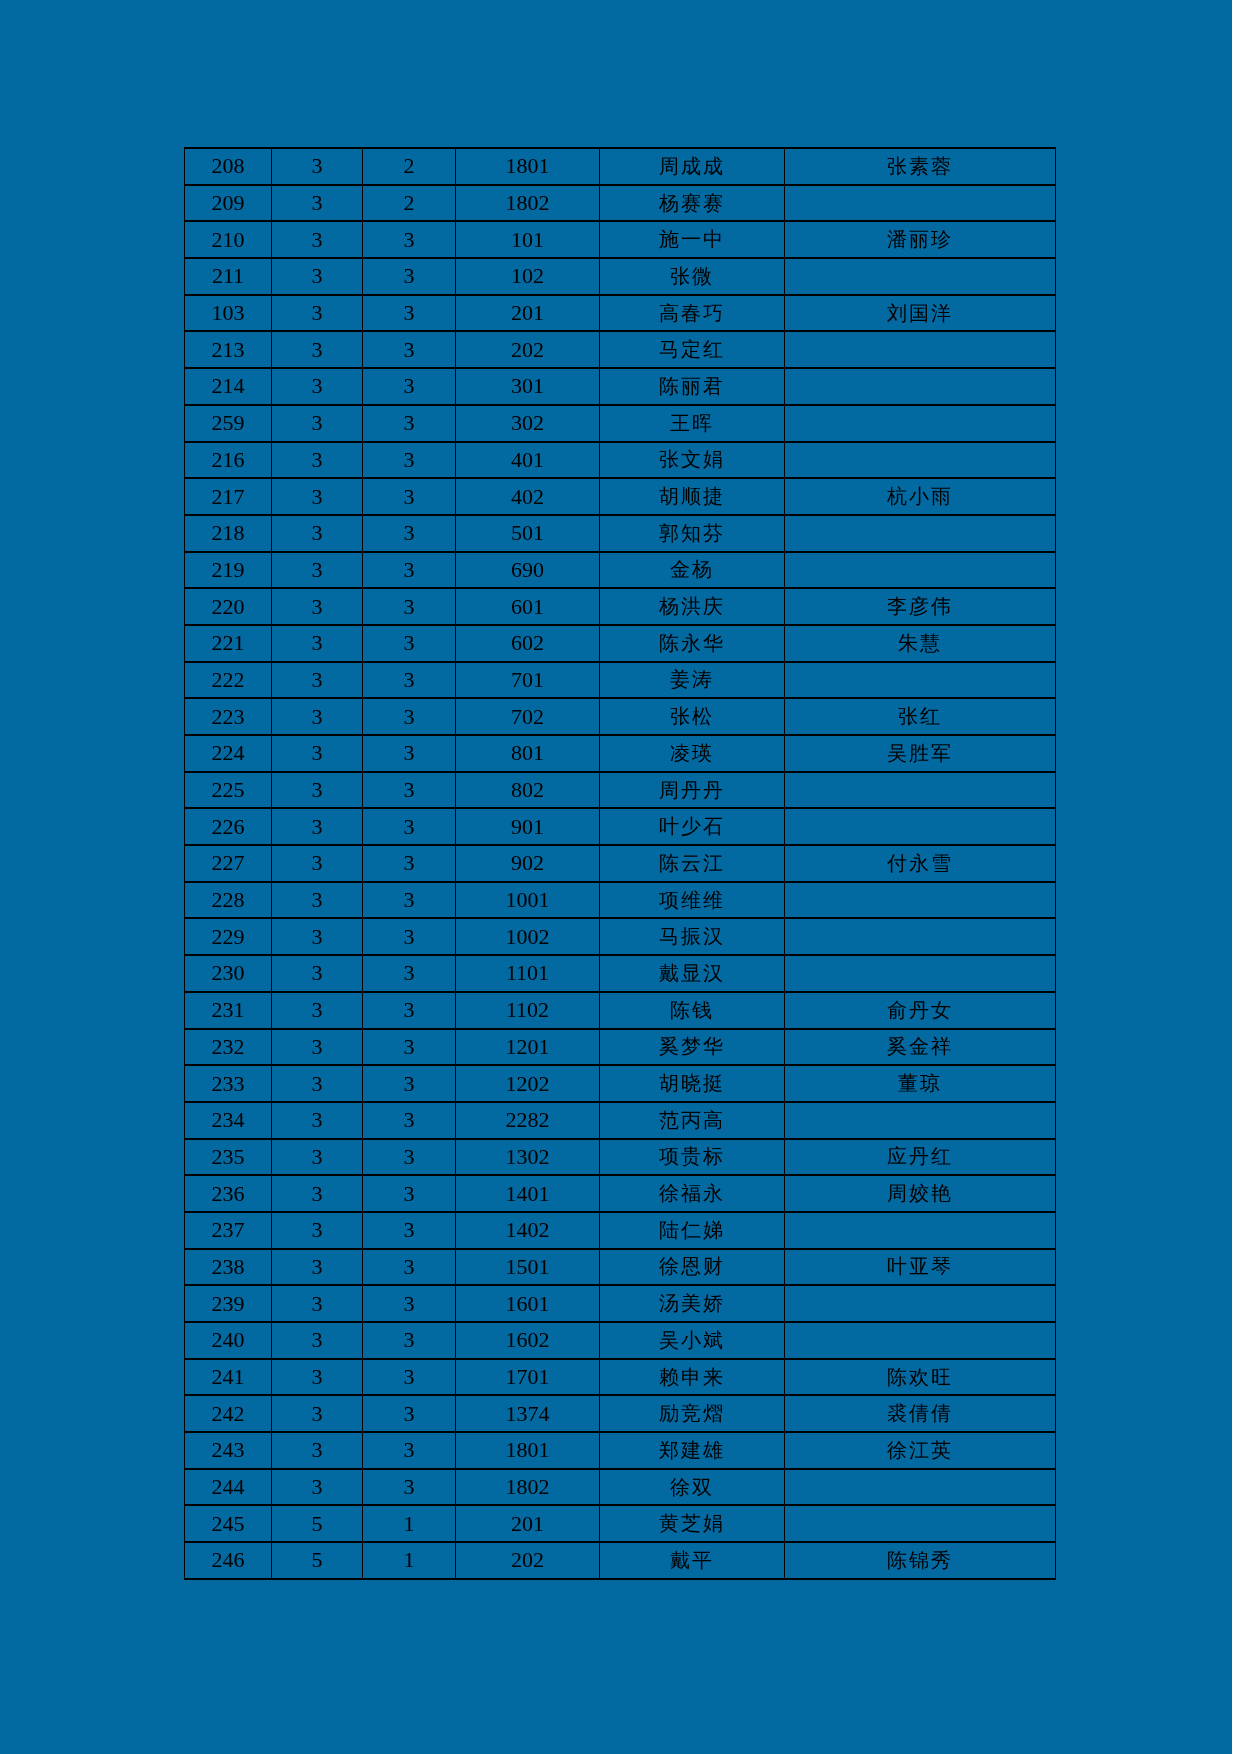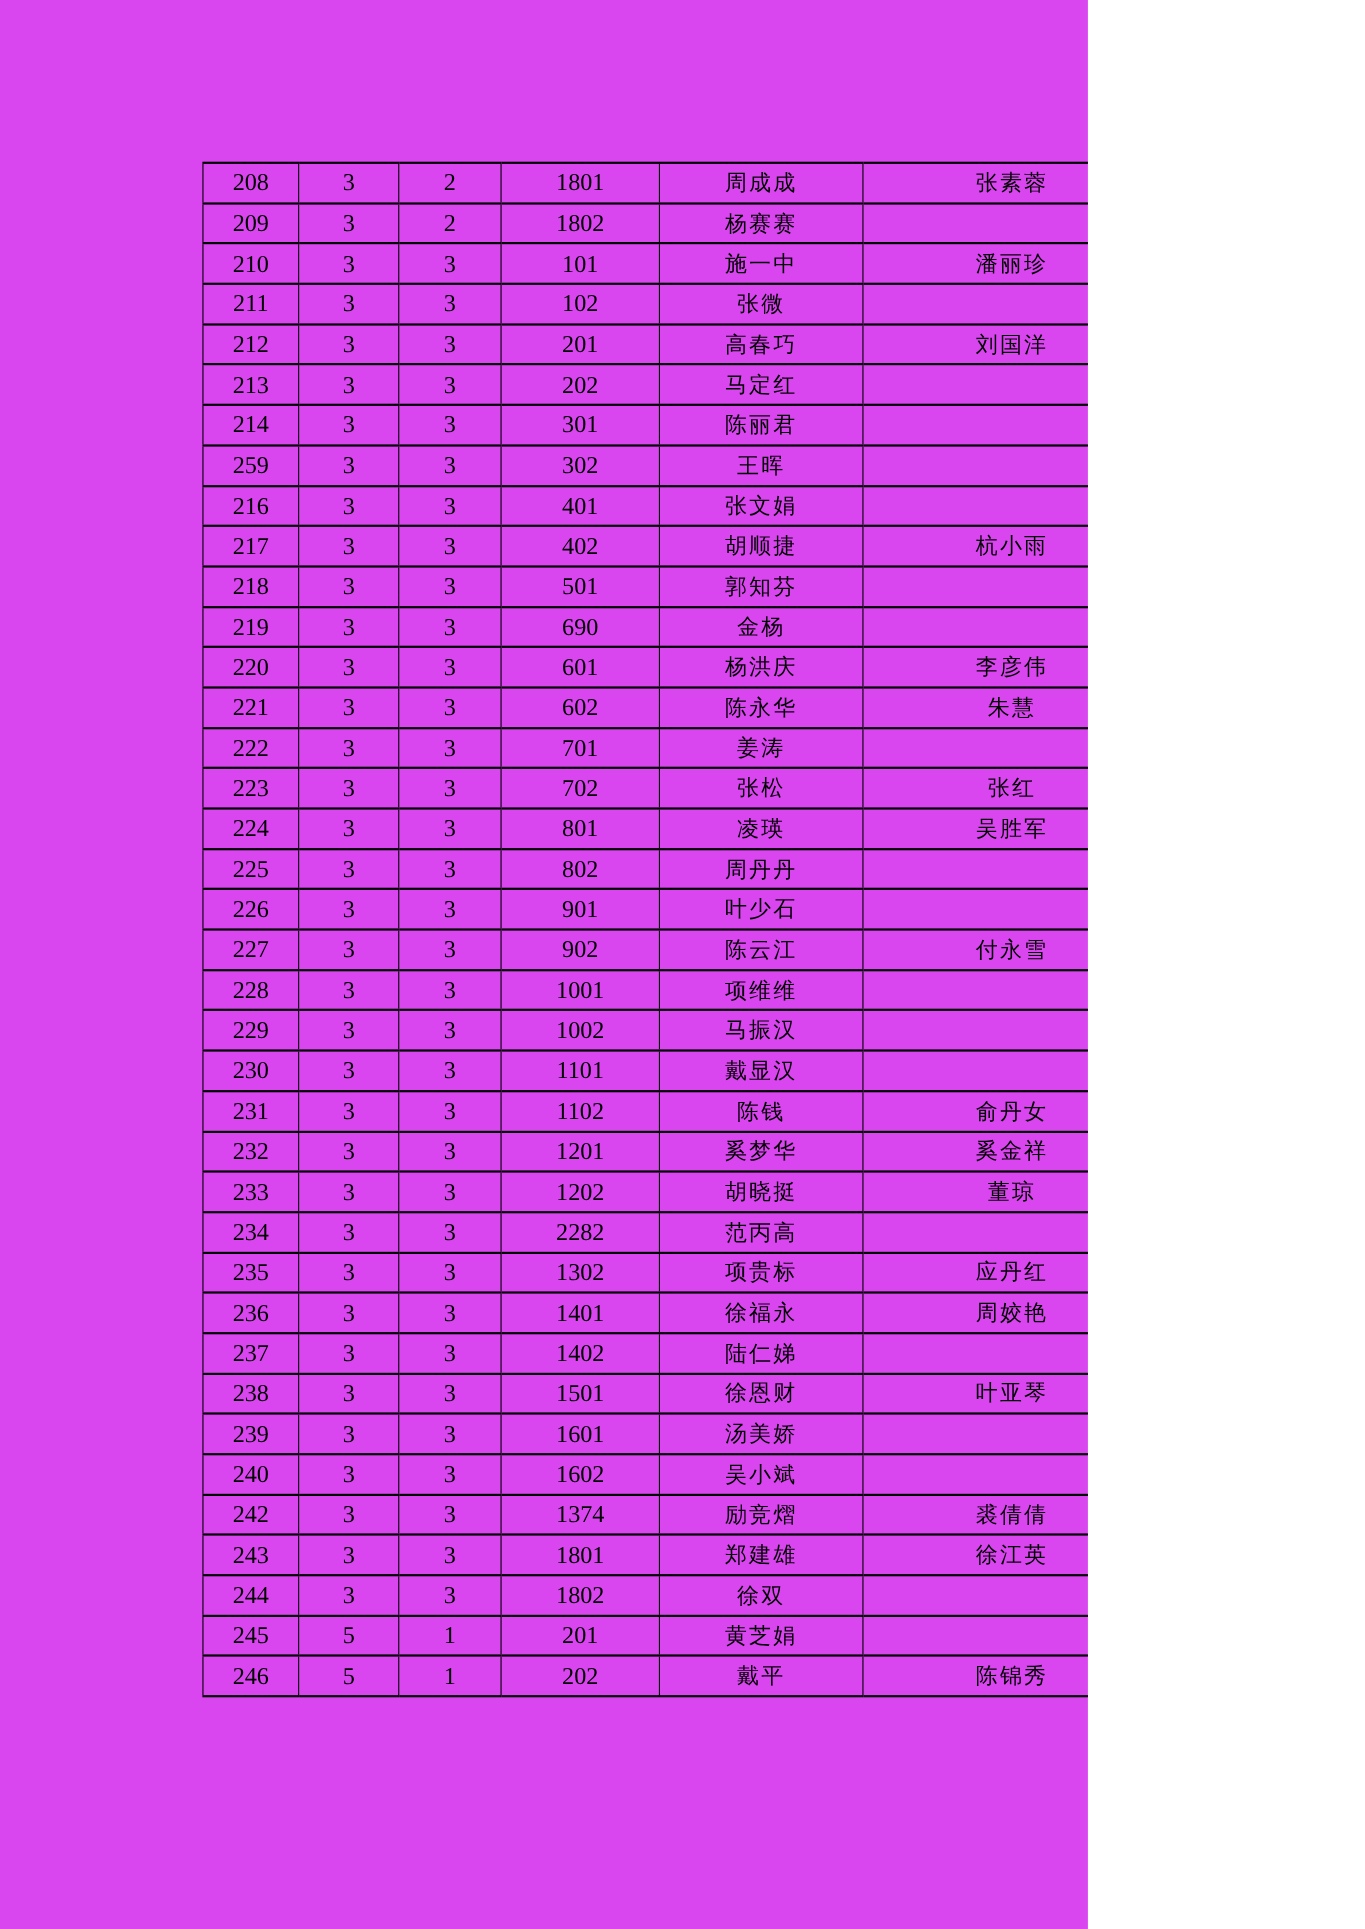--- a/index.html
+++ b/index.html
@@ -2,23 +2,23 @@
 <html><head>
 <meta charset="utf-8">
 <style>
   html, body {
     margin: 0;
     padding: 0;
     background: #ffffff;
   }
   .page {
     position: relative;
-    width: 989px;
+    width: 1232px;
     height: 1754px;
-    background: #d946ef;
+    background: #0369a1;
     overflow: hidden;
   }
   table.roster {
     position: absolute;
     left: 184px;
     top: 147px;
     width: 871px;
     border-collapse: collapse;
     table-layout: fixed;
   }
@@ -91,21 +91,21 @@
         </tr>
         <tr>
           <td>211</td>
           <td>3</td>
           <td>3</td>
           <td>102</td>
           <td class="cjk">张微</td>
           <td class="cjk"></td>
         </tr>
         <tr>
-          <td>212</td>
+          <td>103</td>
           <td>3</td>
           <td>3</td>
           <td>201</td>
           <td class="cjk">高春巧</td>
           <td class="cjk">刘国洋</td>
         </tr>
         <tr>
           <td>213</td>
           <td>3</td>
           <td>3</td>
@@ -321,20 +321,28 @@
           <td class="cjk">汤美娇</td>
           <td class="cjk"></td>
         </tr>
         <tr>
           <td>240</td>
           <td>3</td>
           <td>3</td>
           <td>1602</td>
           <td class="cjk">吴小斌</td>
           <td class="cjk"></td>
+        </tr>
+        <tr>
+          <td>241</td>
+          <td>3</td>
+          <td>3</td>
+          <td>1701</td>
+          <td class="cjk">赖申来</td>
+          <td class="cjk">陈欢旺</td>
         </tr>
         <tr>
           <td>242</td>
           <td>3</td>
           <td>3</td>
           <td>1374</td>
           <td class="cjk">励竞熠</td>
           <td class="cjk">裘倩倩</td>
         </tr>
         <tr>

